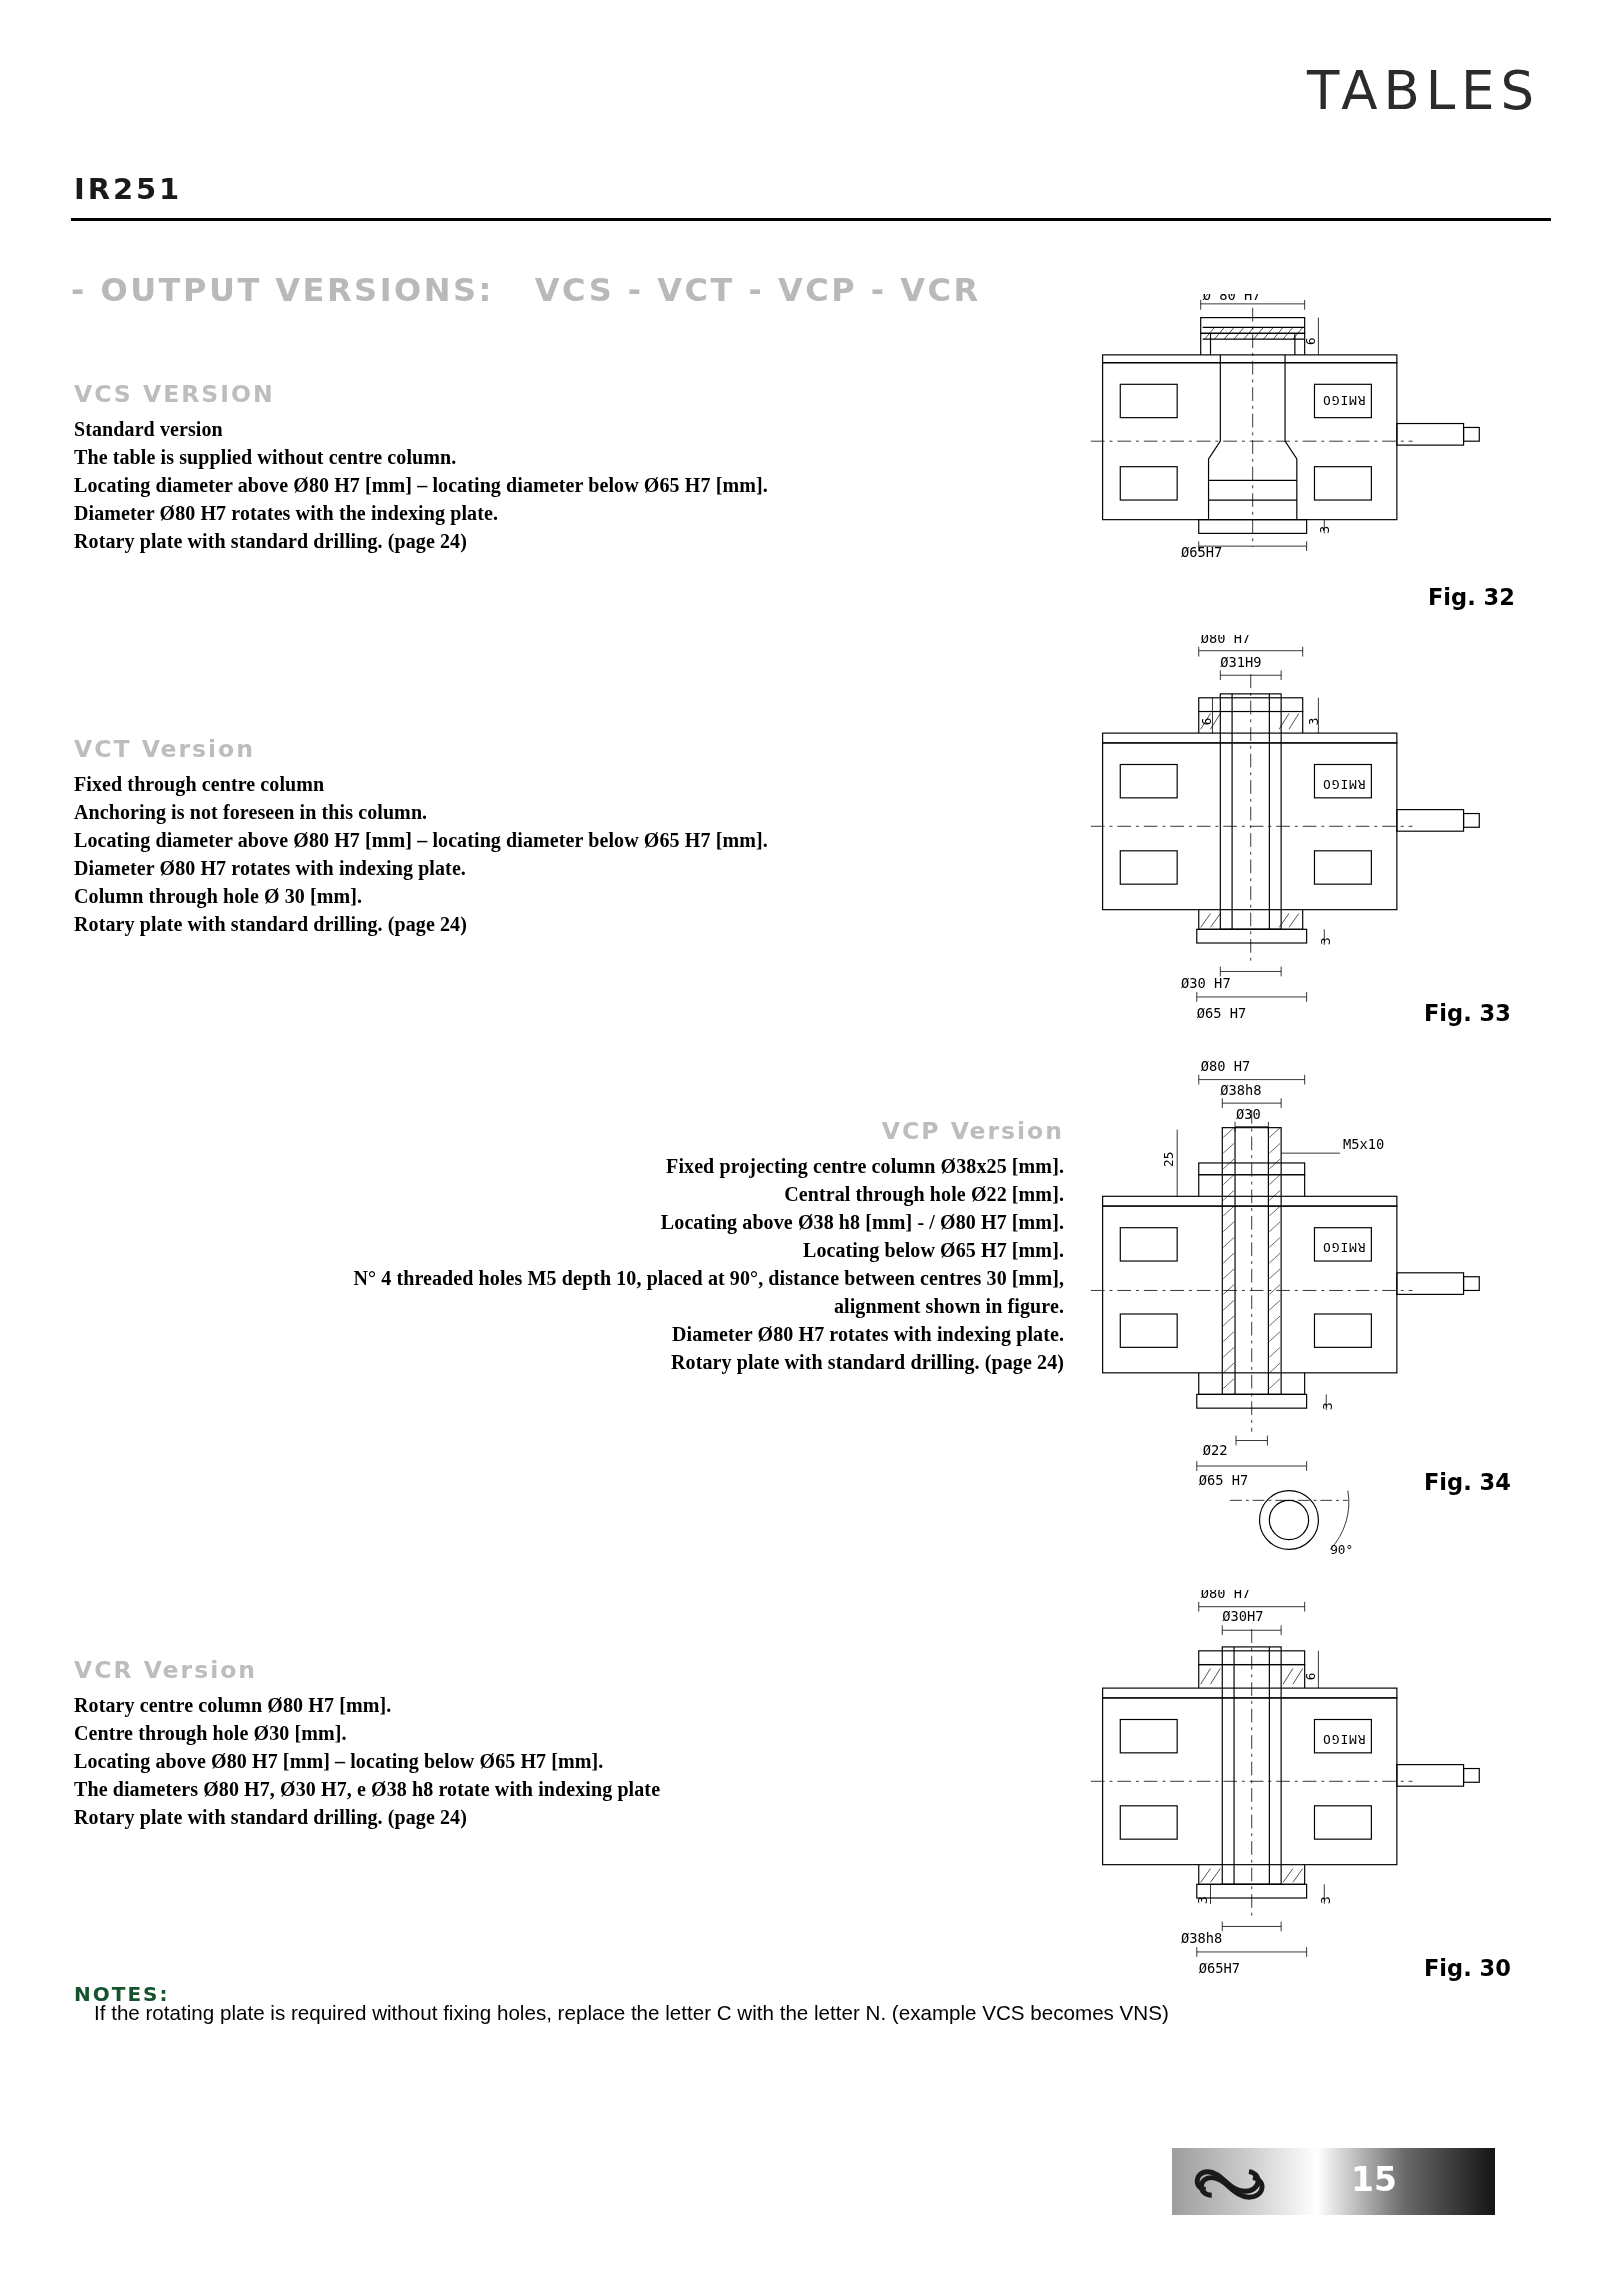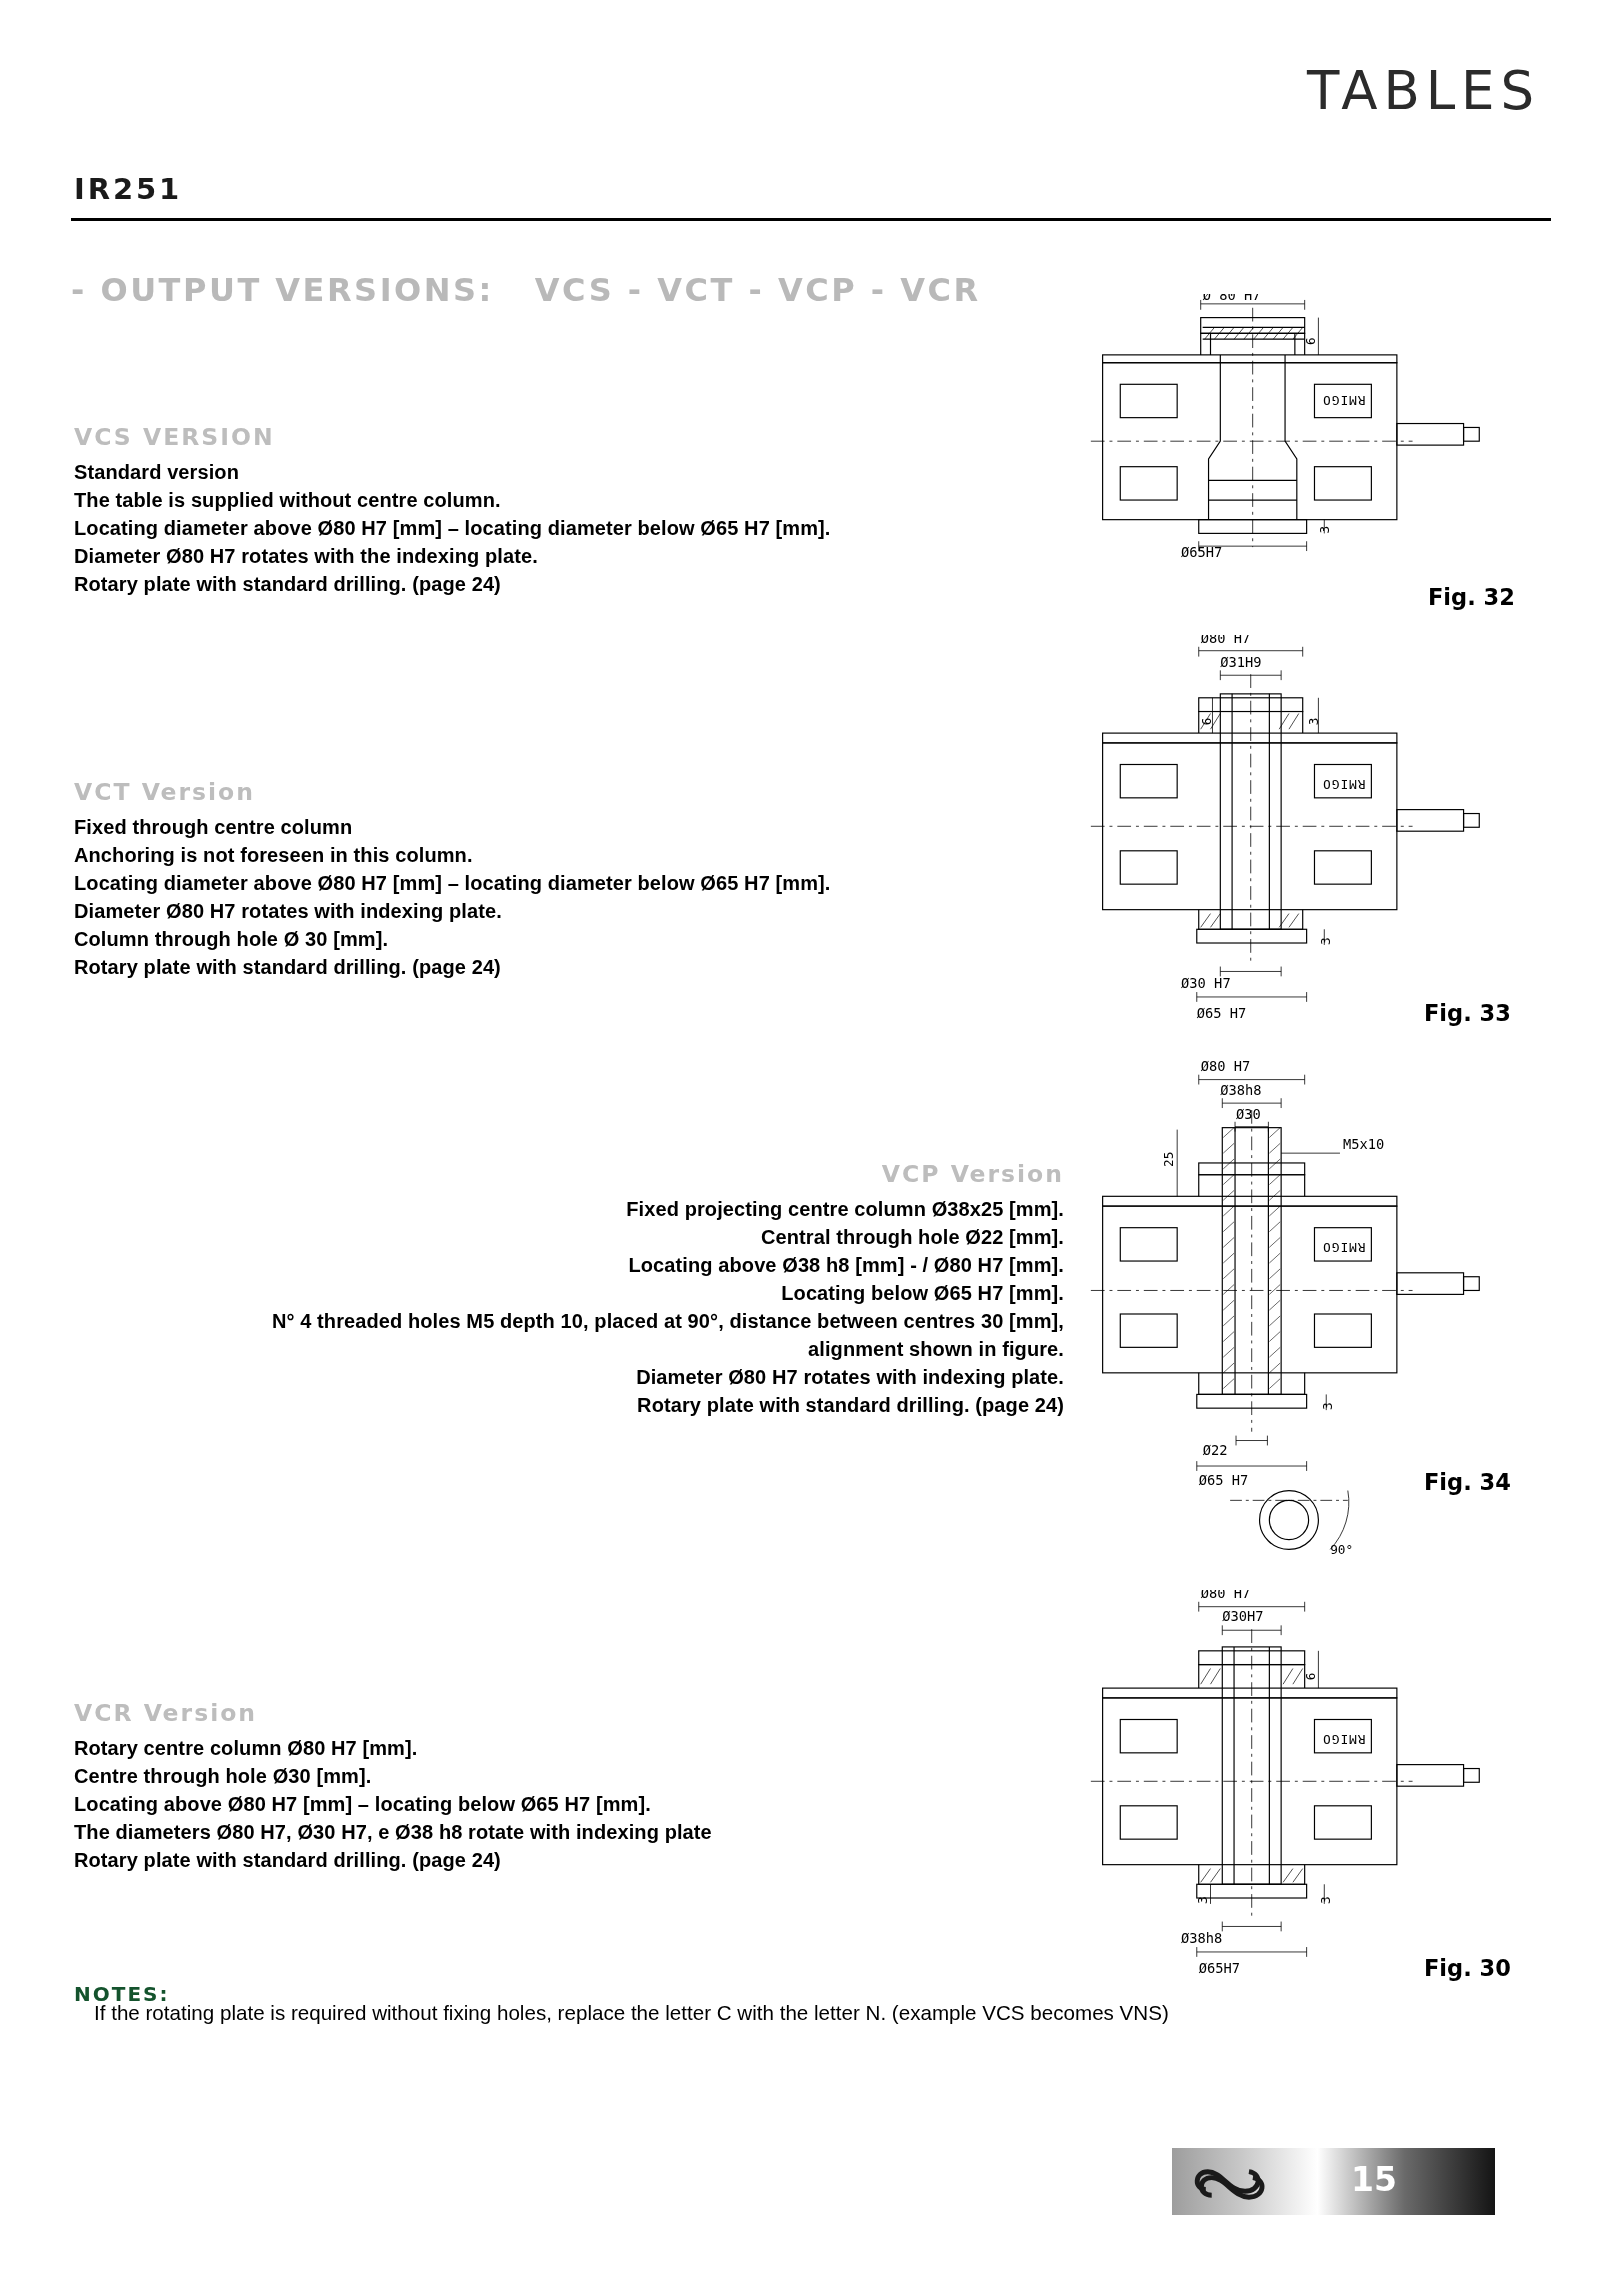--- a/index.html
+++ b/index.html
@@ -72,37 +72,37 @@
     color: #b9b9b9;
     font-family: "DejaVu Sans", sans-serif;
     white-space: pre;
   }
 
   
   .block {
     position: absolute;
     left: 74px;
     width: 990px;
-    margin-top: 43px;
   }
   .block .ttl {
     font-size: 23.5px;
     font-weight: bold;
     letter-spacing: 2px;
     color: #bdbdbd;
     font-family: "DejaVu Sans", sans-serif;
     margin-bottom: 6.9px;
   }
   .block p {
     margin: 0;
     font-size: 20px;
     line-height: 28px;
     color: #000000;
     font-weight: bold;
     letter-spacing: 0.1px;
+    font-family: Liberation Serif, serif;
   }
   .b-vcs { top: 380px; }
   .b-vct { top: 735px; }
   .b-vcp { top: 1117px; text-align: right; }
   .b-vcr { top: 1656px; }
 
   
   .notes-ttl {
     position: absolute;
     left: 74px;

